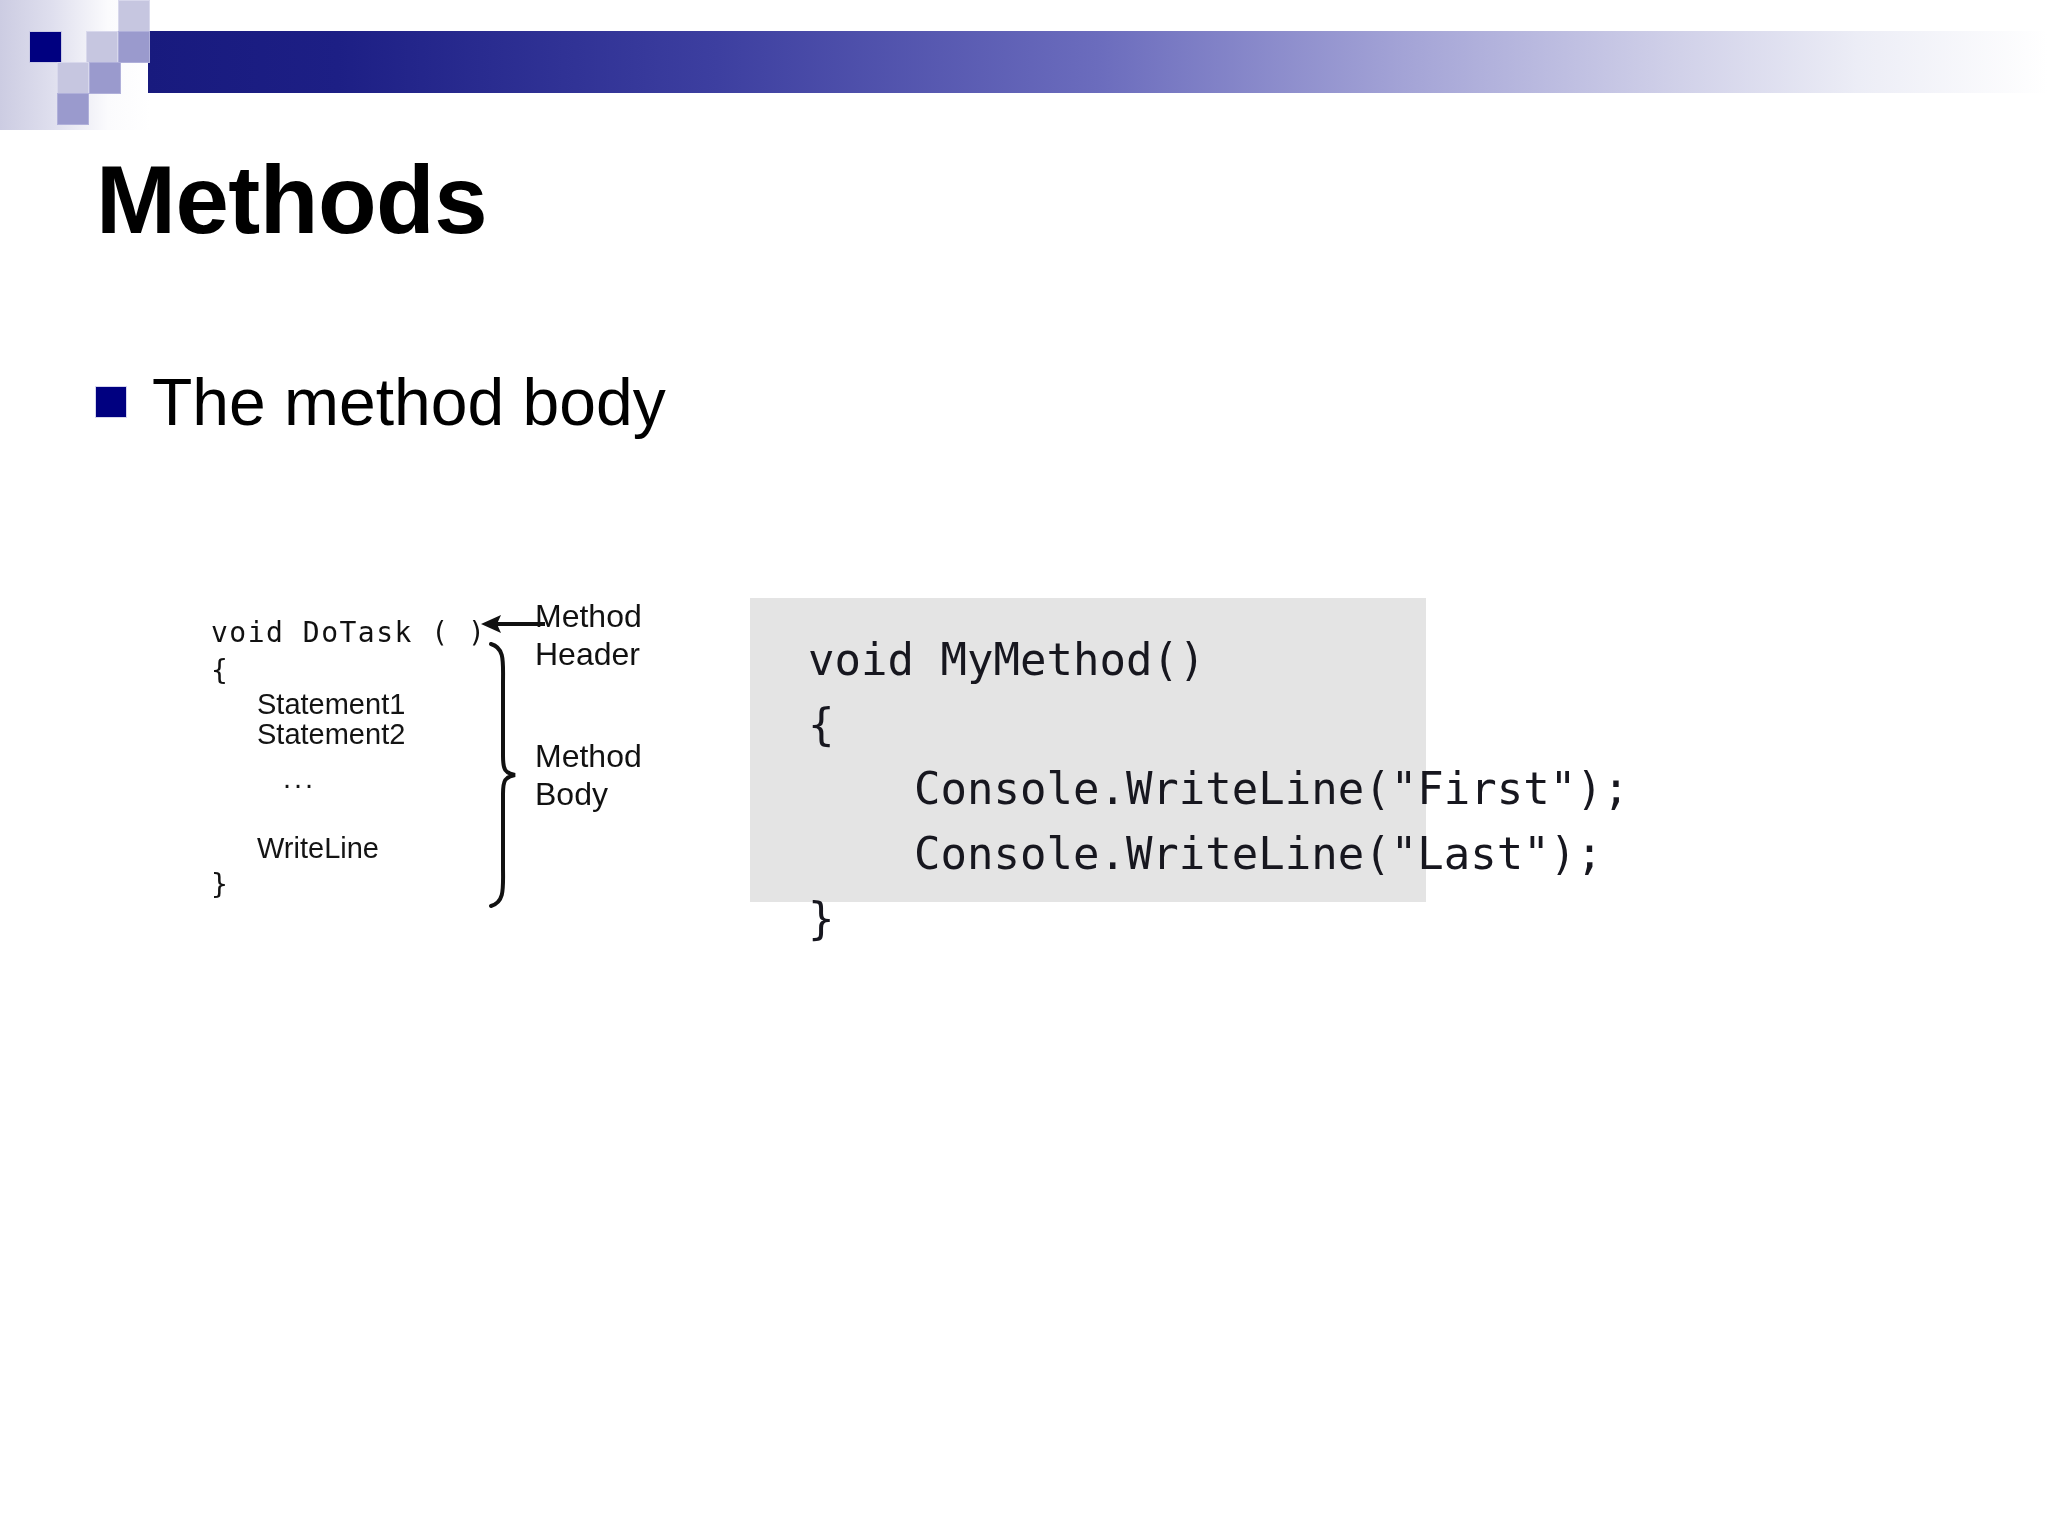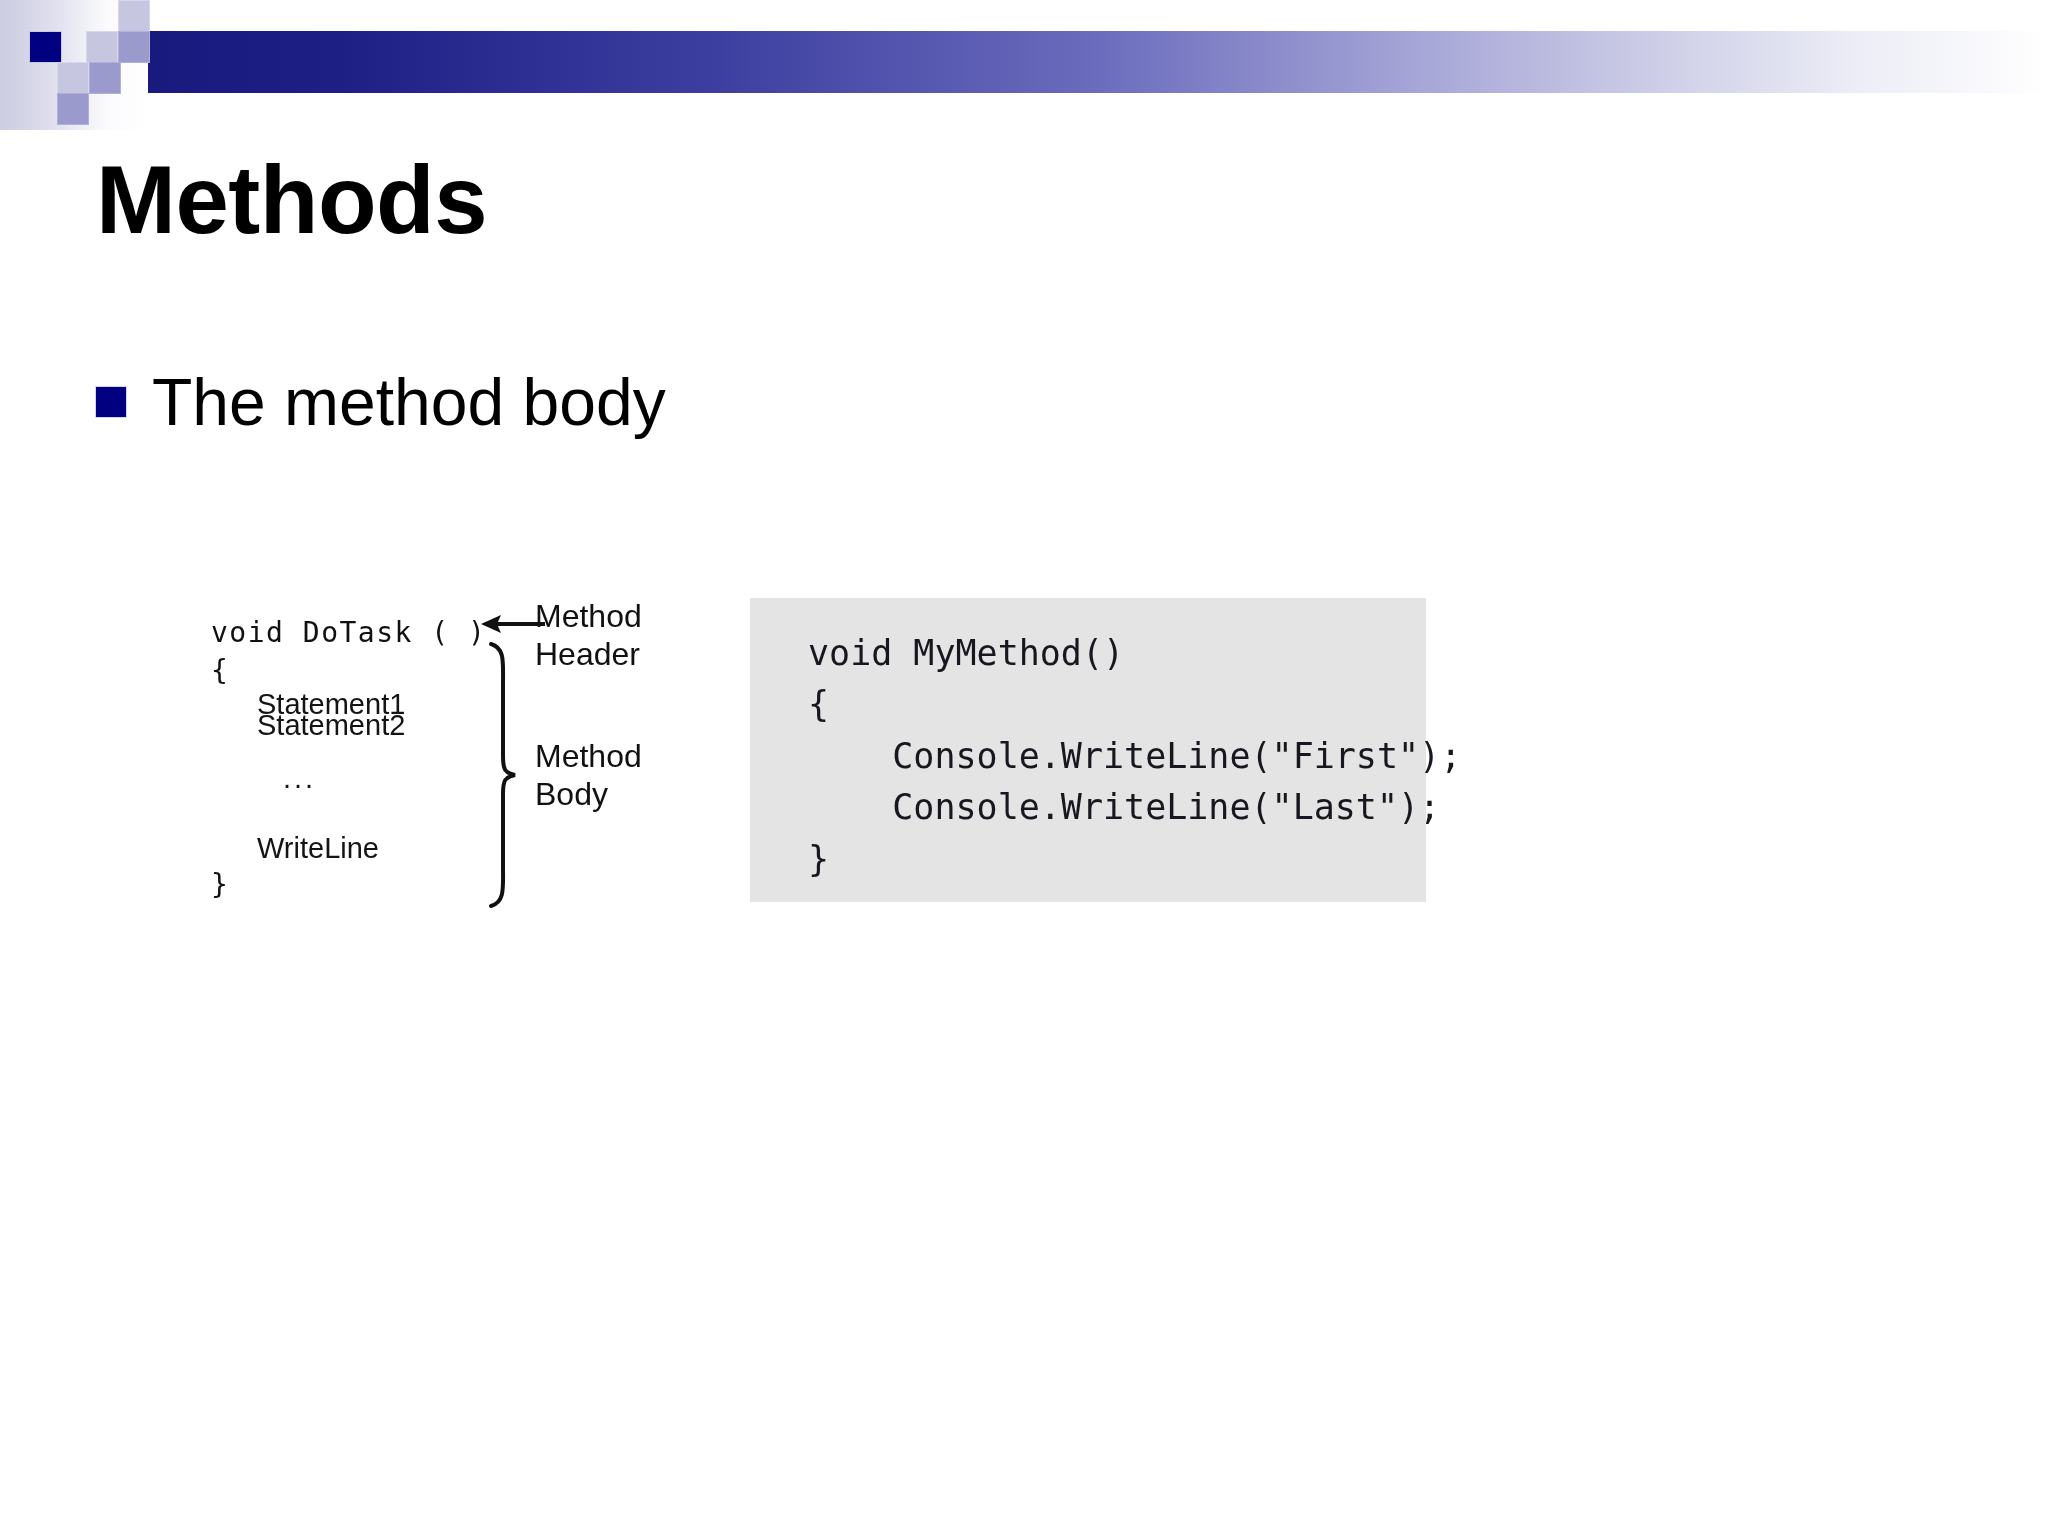--- a/index.html
+++ b/index.html
@@ -120,21 +120,21 @@
   #fig-close     { left: 6px;  top: 272px; }
 
   .fig-stmt {
     position: absolute;
     font-family: "Liberation Sans", sans-serif;
     font-size: 29px;
     color: #141414;
     white-space: nowrap;
   }
   #fig-stmt1 { left: 52px; top: 92px; }
-  #fig-stmt2 { left: 52px; top: 113px; }
+  #fig-stmt2 { left: 52px; top: 122px; }
   #fig-dots  { left: 78px; top: 166px; font-style: normal; letter-spacing: 3px; }
   #fig-stmtX { left: 52px; top: 236px; }
 
   
   #fig-arrow {
     position: absolute;
     left: 276px;
     top: 16px;
     width: 66px;
     height: 24px;
@@ -168,21 +168,21 @@
     width: 676px;
     height: 304px;
     background: #e4e4e4;
   }
   #code-block {
     position: absolute;
     left: 58px;
     top: 30px;
     margin: 0;
     font-family: "DejaVu Sans Mono", monospace;
-    font-size: 35px;
+    font-size: 44px;
     line-height: 1.47;
     color: #17171f;
     white-space: pre;
   }
 </style>
 </head>
 <body>
 
 <div id="header-band">
   <div class="band-wash"></div>

